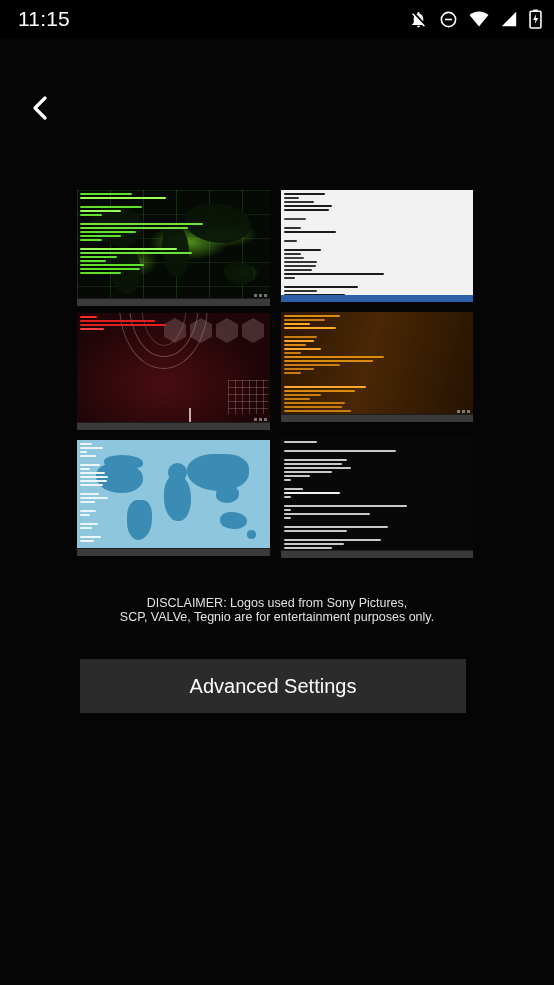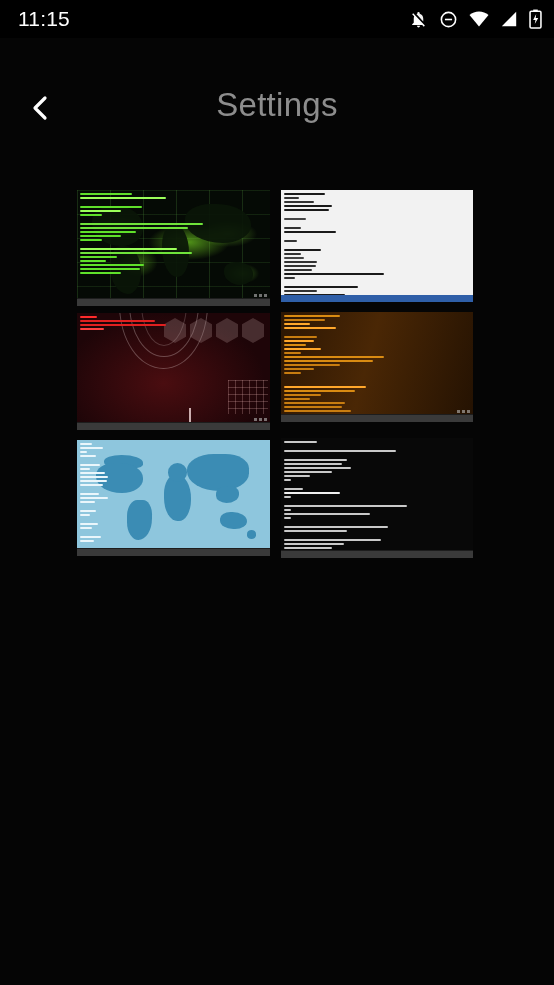--- a/index.html
+++ b/index.html
@@ -238,21 +238,20 @@
       </span>
     </div>
   </div>
 
   <div class="titlebar">
     <div class="back-btn">
       <svg width="22" height="30" viewBox="0 0 22 30" fill="none" stroke="#ffffff" stroke-width="3.2" stroke-linecap="round" stroke-linejoin="round">
         <polyline points="16,5 6,15 16,25"></polyline>
       </svg>
     </div>
-    <div class="page-title">Settings</div>
   </div>
 
   <div class="thumbs">
 
     <div class="thumb t1">
       <div class="screen sc-green">
         <div class="grid"></div>
         <div class="map"></div>
         <div class="continent" style="left:8%;top:14%;width:26%;height:34%;"></div>
         <div class="continent" style="left:17%;top:48%;width:16%;height:42%;"></div>
@@ -470,16 +469,19 @@
           <div class="ln" style="width:4%;background:#c9c9c9"></div>
 
         </div>
       </div>
       <div class="taskbar"></div>
     </div>
 
   </div>
 
   <div class="disclaimer">
+    <span>DISCLAIMER: Logos used from Sony Pictures,</span>
+    <span>SCP, VALVe, Tegnio are for entertainment purposes only.</span>
   </div>
 
+  <button class="btn btn-advanced">Advanced Settings</button>
 
 </div>
 
 </body></html>

